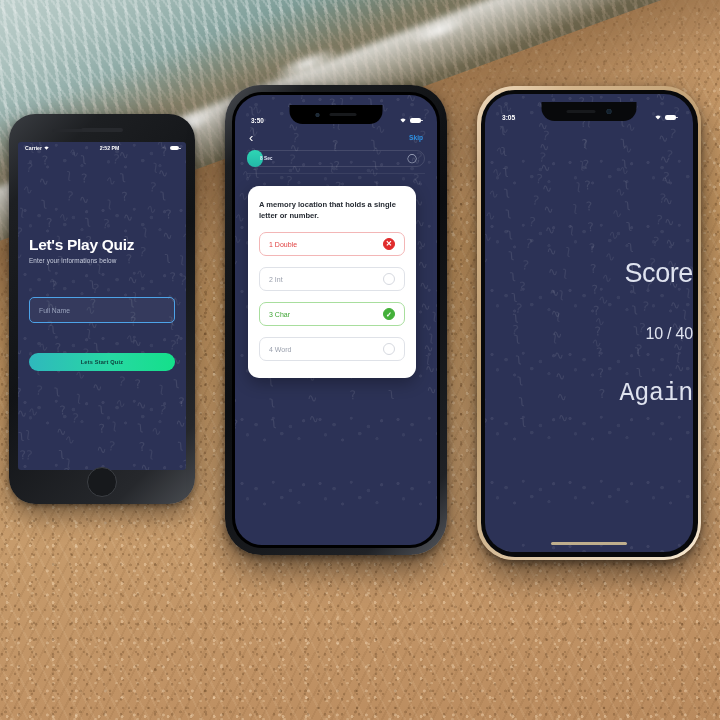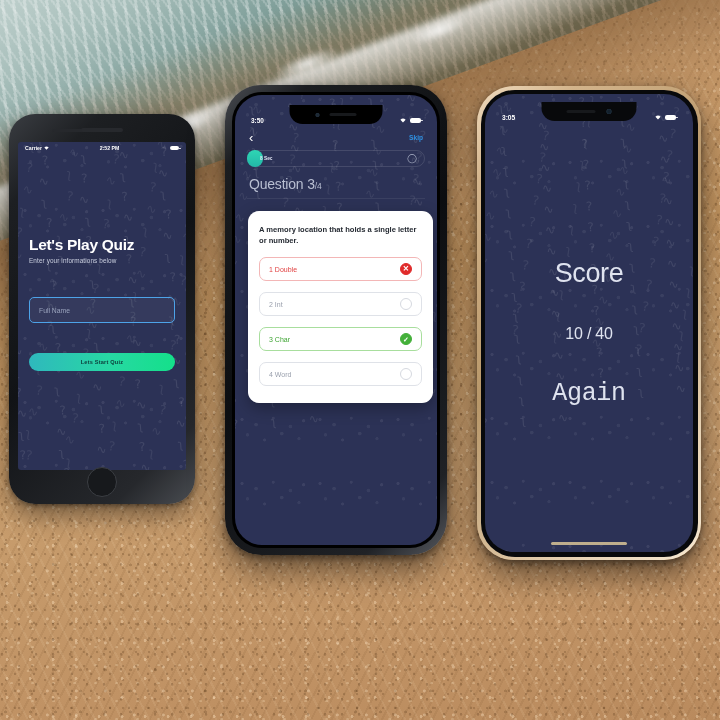--- a/index.html
+++ b/index.html
@@ -217,21 +217,21 @@
   }
   .p2-sec { position:relative; color:#dfe4f2; font-size:4.8px; font-weight:bold; margin-left:12px; }
   .p2-clockic { color:#aeb5c9; font-size:9px; line-height:1; }
   .p2-qline {
     position:relative; z-index:3; padding:9px 14px 0 14px;
     color:#b9bfd2; font-size:14px; font-weight:400; letter-spacing:-.2px;
   }
   .p2-qline .small { font-size:8.5px; }
   .p2-divider { position:relative; z-index:3; height:1px; background:rgba(255,255,255,.07); margin:6px 12px 0 12px; }
   .p2-card {
-    position:relative; z-index:4; margin:12px 4px 0 13px;
+    position:relative; z-index:4; margin:12px 21px 0 13px;
     background:#fff; border-radius:11px; padding:13px 11px 17px 11px;
     box-shadow:0 5px 16px rgba(0,0,0,.3);
   }
   .p2-qtext { color:#262b33; font-size:7.6px; font-weight:bold; line-height:1.45; }
   .p2-opt {
     margin-top:11px; height:24px; border-radius:7px; border:1px solid #dfe2e8;
     display:flex; align-items:center; justify-content:space-between;
     padding:0 9px; font-size:7px; color:#9aa0ad;
   }
   .p2-opt.wrong { border-color:#f3b6b6; color:#e14141; }
@@ -258,21 +258,21 @@
   #phone3 .notch {
     position:absolute; z-index:6; top:8px; left:50%; transform:translateX(-50%);
     width:95px; height:19px; background:#08090b; border-radius:0 0 13px 13px;
     display:flex; align-items:center; justify-content:center; gap:11px;
   }
   #phone3 .notch .spk { width:29px; height:3px; border-radius:2px; background:#17191c; }
   #phone3 .notch .cam { width:4.5px; height:4.5px; border-radius:50%; background:#14202c; box-shadow:inset 0 0 1px #3f5d76; }
   #phone3 .statusbar { padding:20px 17px 0 17px; font-size:6.6px; }
   .p3-body {
     position:relative; z-index:3; height:calc(100% - 34px);
-    display:flex; flex-direction:column; align-items:center; justify-content:center; gap:36px;
+    display:flex; flex-direction:column; align-items:flex-end; justify-content:center; gap:36px;
   }
   .p3-score { color:#dfe3ef; font-size:27px; font-weight:400; letter-spacing:-.4px; }
   .p3-val   { color:#dfe3ef; font-size:16px; font-weight:400; letter-spacing:-.2px; }
   .p3-again { color:#dfe3ef; font-size:25px; font-weight:400; letter-spacing:-.3px;font-family:Liberation Mono, monospace; }
   .p3-home {
     position:absolute; z-index:5; bottom:7px; left:50%; transform:translateX(-50%);
     width:76px; height:2.6px; border-radius:2px; background:#bfae8d;
   }
 </style>
 </head>
@@ -347,24 +347,20 @@
           <span class="p2-back">‹</span>
           <span class="p2-skip">Skip</span>
         </div>
 
         <div class="p2-timer">
           <div class="p2-timer-fill"></div>
           <span class="p2-sec">8 Sec</span>
           <span class="p2-clockic">◯</span>
         </div>
 
-        <div class="p2-qline">
-          <span>Question</span>
-          <span>3</span><span class="small">/4</span>
-        </div>
         <div class="p2-divider"></div>
 
         <div class="p2-card">
           <div class="p2-qtext">A memory location that holds a single letter or number.</div>
 
           <div class="p2-opt wrong">
             <span>1 Double</span>
             <span class="p2-mark x">✕</span>
           </div>
 

